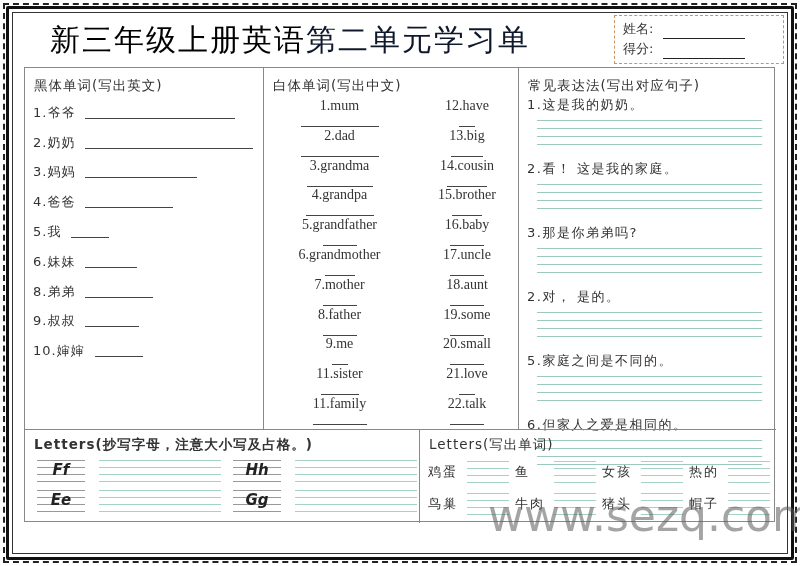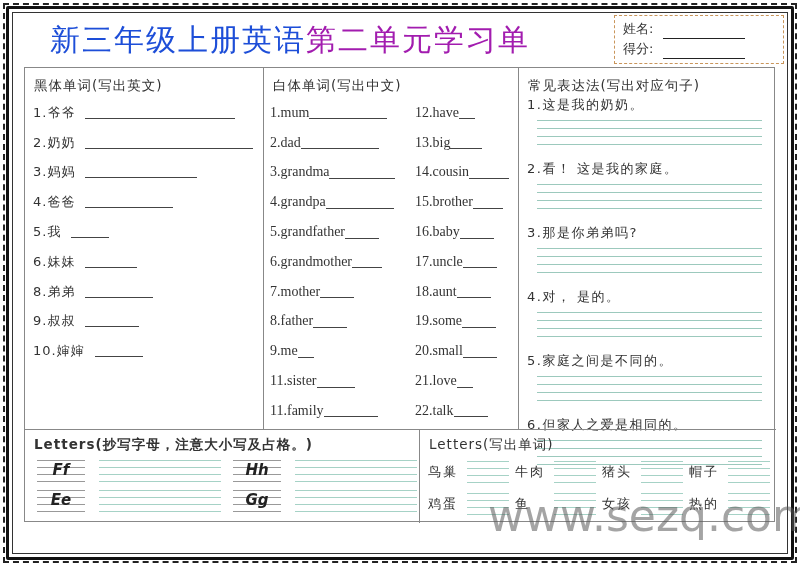--- a/index.html
+++ b/index.html
@@ -17,22 +17,22 @@
   .outer-border::before {
     content: ""; position: absolute; left: -6px; top: -6px; right: -6px; bottom: -6px;
     border: 2px dashed #222;
   }
 
   .title {
     position: absolute; left: 50px; top: 20px; height: 40px;
     font-size: 30px; letter-spacing: 2px; white-space: nowrap;
     font-family: "DejaVu Serif", serif;
   }
-  .title .black { color: #1d4ed8; }
-  .title .red { color: #a21caf; margin-top: 26px; }
+  .title .black { color: #000000; }
+  .title .red { color: #0f172a; margin-top: 26px; }
 
   .name-box {
     position: absolute; left: 614px; top: 15px; width: 170px; height: 49px;
     border: 1.5px dashed #c9955a; padding: 3px 8px;
     font-size: 13px; line-height: 20px; color: #333;
     font-family: "DejaVu Sans", sans-serif;
   }
   .name-row { display: flex; align-items: flex-end; }
   .name-row .line { display: inline-block; width: 82px; border-bottom: 1.5px solid #222; margin-left: 10px; height: 14px; }
 
@@ -49,21 +49,21 @@
   .bot2 { left: 395px; width: 356px; }
 
   .sec-title { font-size: 13.5px; letter-spacing: 1px; padding: 9px 0 0 9px; height: 30px; color: #333; font-family: "DejaVu Sans", sans-serif; }
   .sec-title.serif { font-family: "DejaVu Serif", serif; }
 
   .item { font-size: 13px; height: 29.8px; display: flex; align-items: center; padding-left: 8px; color: #333; }
   .item .blank { display: inline-block; border-bottom: 1px solid #444; height: 12px; margin-left: 10px; }
   .item.zh .label { font-family: "DejaVu Sans", sans-serif; letter-spacing: 1px; }
 
   .c2-items { display: grid; grid-template-columns: 145px 110px; padding-left: 0; }
-  .c2-items .item { padding-left: 6px; font-family: "Liberation Serif", serif; font-size: 14px; }
+  .c2-items .item { padding-left: 6px; font-family: "Liberation Serif", serif; font-size: 14px; flex-direction: column; }
   .c2-items .item .blank { margin-left: 0; height: 13px; }
 
   .phrase { padding-left: 8px; }
   .phrase .text { font-size: 13px; letter-spacing: 1.5px; height: 22px; line-height: 22px; color: #333; font-family: "DejaVu Sans", sans-serif; }
   .phrase .lines { margin: 4px 14px 10px 10px; height: 28px; position: relative; }
   .phrase .lines span { position: absolute; left: 0; right: 0; height: 0; border-top: 1px solid #9cc9bd; }
 
   .four-line { position: relative; height: 26px; }
   .four-line span { position: absolute; left: 0; right: 0; border-top: 1px solid #aaa; height: 0; }
   .four-line.green span { border-top-color: #a6d2c6; }
@@ -263,21 +263,21 @@
         <div class="phrase">
           <div class="text">3.那是你弟弟吗?</div>
           <div class="lines">
             <span style="top: 0px;"></span>
             <span style="top: 8px;"></span>
             <span style="top: 16px;"></span>
             <span style="top: 24px;"></span>
           </div>
         </div>
         <div class="phrase">
-          <div class="text">4.对， 是的。</div>
+          <div class="text">2.对， 是的。</div>
           <div class="lines">
             <span style="top: 0px;"></span>
             <span style="top: 8px;"></span>
             <span style="top: 16px;"></span>
             <span style="top: 24px;"></span>
           </div>
         </div>
         <div class="phrase">
           <div class="text">5.家庭之间是不同的。</div>
           <div class="lines">
@@ -358,20 +358,50 @@
             <span style="top: 23px;"></span>
           </div>
         </div>
       </div>
   </div>
 
   <div class="bottom bot2">
     <div class="sec-title" style="height:24px;padding-top:6px;">Letters(写出单词)</div>
     <div id="s5-list">
         <div class="word-row">
+          <span class="w">鸡蛋</span>
+          <div class="four-line green wl" style="width: 44px;">
+            <span style="top: 2px;"></span>
+            <span style="top: 9px;"></span>
+            <span style="top: 16px;"></span>
+            <span style="top: 23px;"></span>
+          </div>
+          <span class="w">鱼</span>
+          <div class="four-line green wl" style="width: 44px;">
+            <span style="top: 2px;"></span>
+            <span style="top: 9px;"></span>
+            <span style="top: 16px;"></span>
+            <span style="top: 23px;"></span>
+          </div>
+          <span class="w">女孩</span>
+          <div class="four-line green wl" style="width: 44px;">
+            <span style="top: 2px;"></span>
+            <span style="top: 9px;"></span>
+            <span style="top: 16px;"></span>
+            <span style="top: 23px;"></span>
+          </div>
+          <span class="w">热的</span>
+          <div class="four-line green wl" style="width: 44px;">
+            <span style="top: 2px;"></span>
+            <span style="top: 9px;"></span>
+            <span style="top: 16px;"></span>
+            <span style="top: 23px;"></span>
+          </div>
+        </div>
+        <div class="word-row">
           <span class="w">鸟巢</span>
           <div class="four-line green wl" style="width: 44px;">
             <span style="top: 2px;"></span>
             <span style="top: 9px;"></span>
             <span style="top: 16px;"></span>
             <span style="top: 23px;"></span>
           </div>
           <span class="w">牛肉</span>
           <div class="four-line green wl" style="width: 44px;">
             <span style="top: 2px;"></span>
@@ -387,47 +417,17 @@
             <span style="top: 23px;"></span>
           </div>
           <span class="w">帽子</span>
           <div class="four-line green wl" style="width: 44px;">
             <span style="top: 2px;"></span>
             <span style="top: 9px;"></span>
             <span style="top: 16px;"></span>
             <span style="top: 23px;"></span>
           </div>
         </div>
-        <div class="word-row">
-          <span class="w">鸡蛋</span>
-          <div class="four-line green wl" style="width: 44px;">
-            <span style="top: 2px;"></span>
-            <span style="top: 9px;"></span>
-            <span style="top: 16px;"></span>
-            <span style="top: 23px;"></span>
-          </div>
-          <span class="w">鱼</span>
-          <div class="four-line green wl" style="width: 44px;">
-            <span style="top: 2px;"></span>
-            <span style="top: 9px;"></span>
-            <span style="top: 16px;"></span>
-            <span style="top: 23px;"></span>
-          </div>
-          <span class="w">女孩</span>
-          <div class="four-line green wl" style="width: 44px;">
-            <span style="top: 2px;"></span>
-            <span style="top: 9px;"></span>
-            <span style="top: 16px;"></span>
-            <span style="top: 23px;"></span>
-          </div>
-          <span class="w">热的</span>
-          <div class="four-line green wl" style="width: 44px;">
-            <span style="top: 2px;"></span>
-            <span style="top: 9px;"></span>
-            <span style="top: 16px;"></span>
-            <span style="top: 23px;"></span>
-          </div>
-        </div>
       </div>
   </div>
 </div>
 
 <div class="watermark">www.sezq.com</div>
 
 </body></html>

